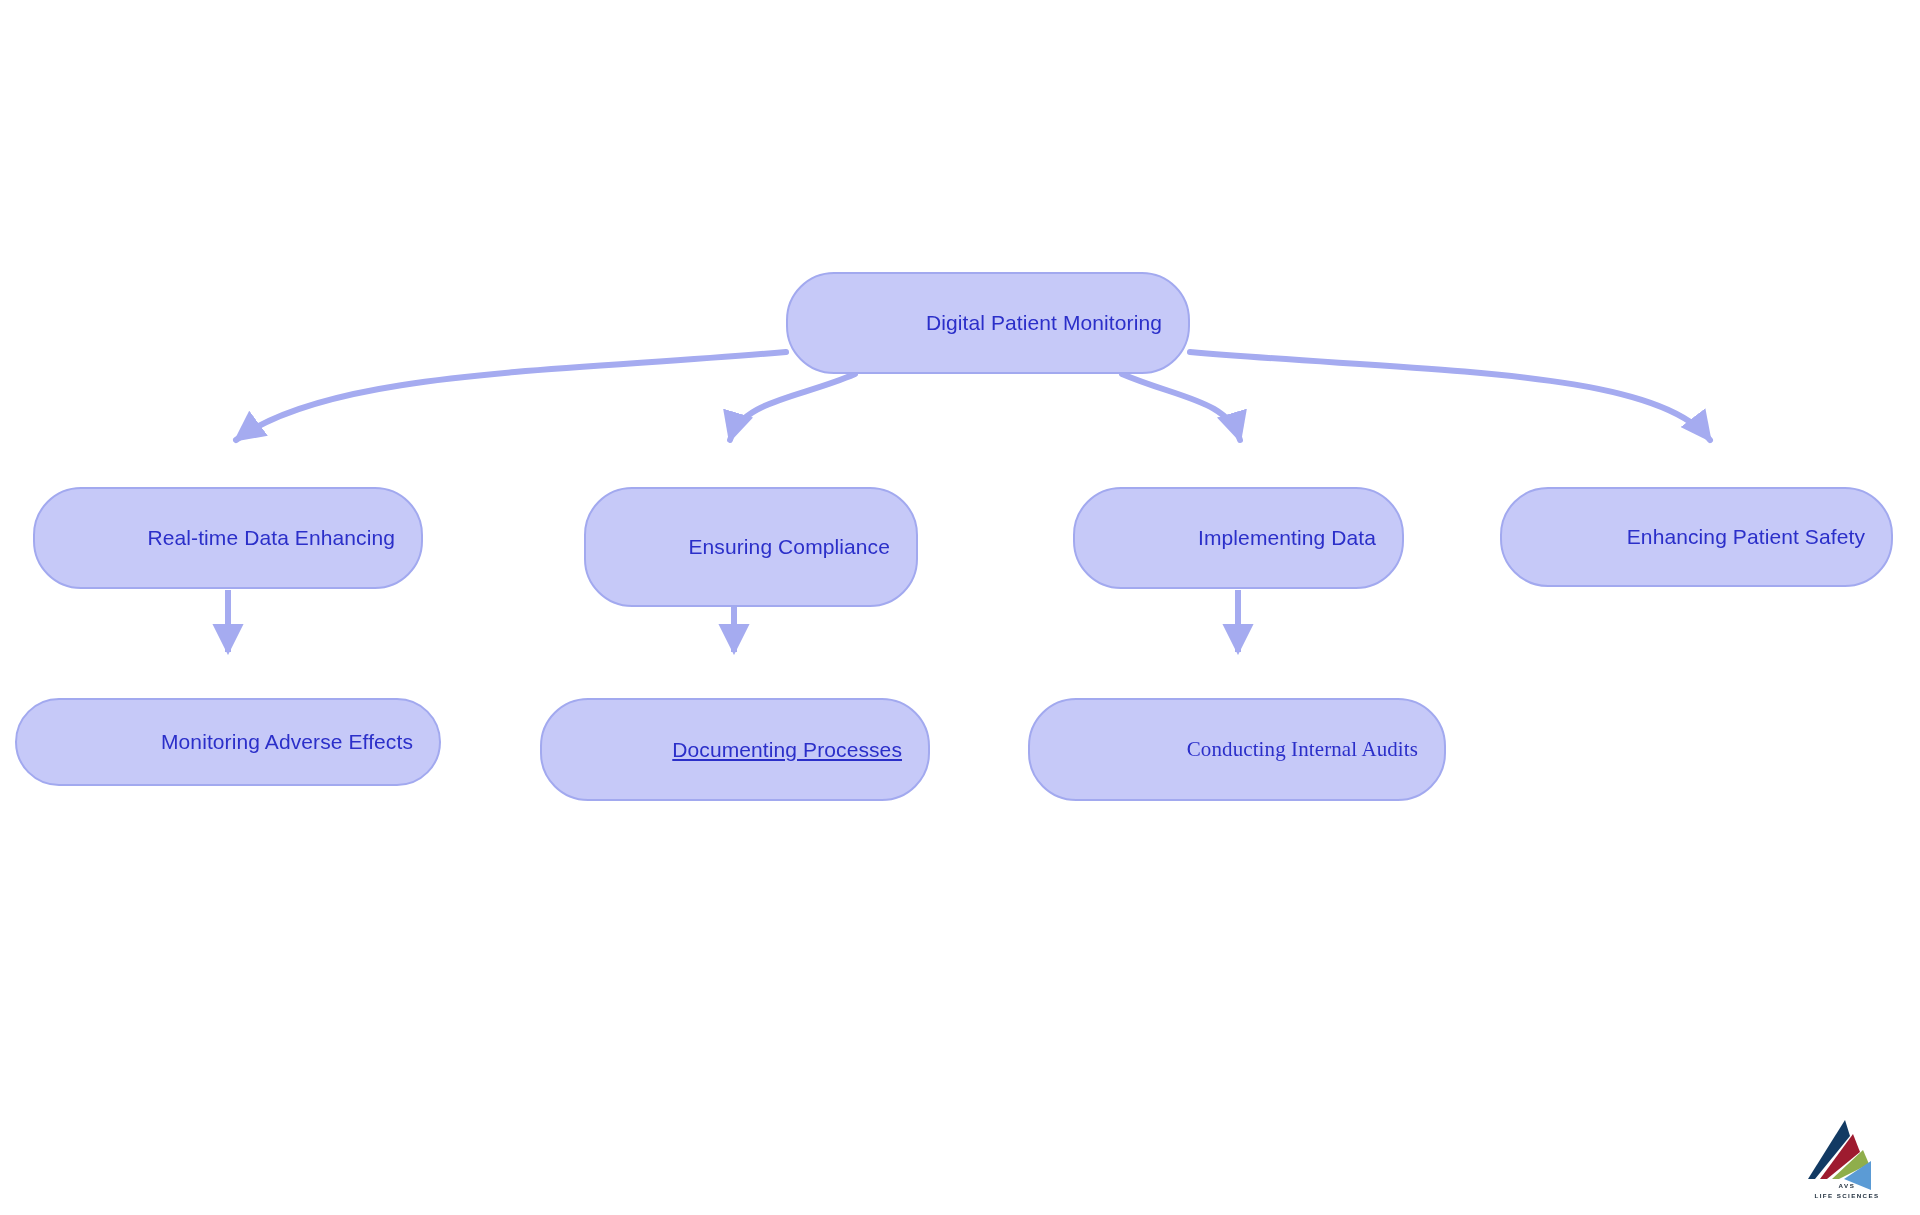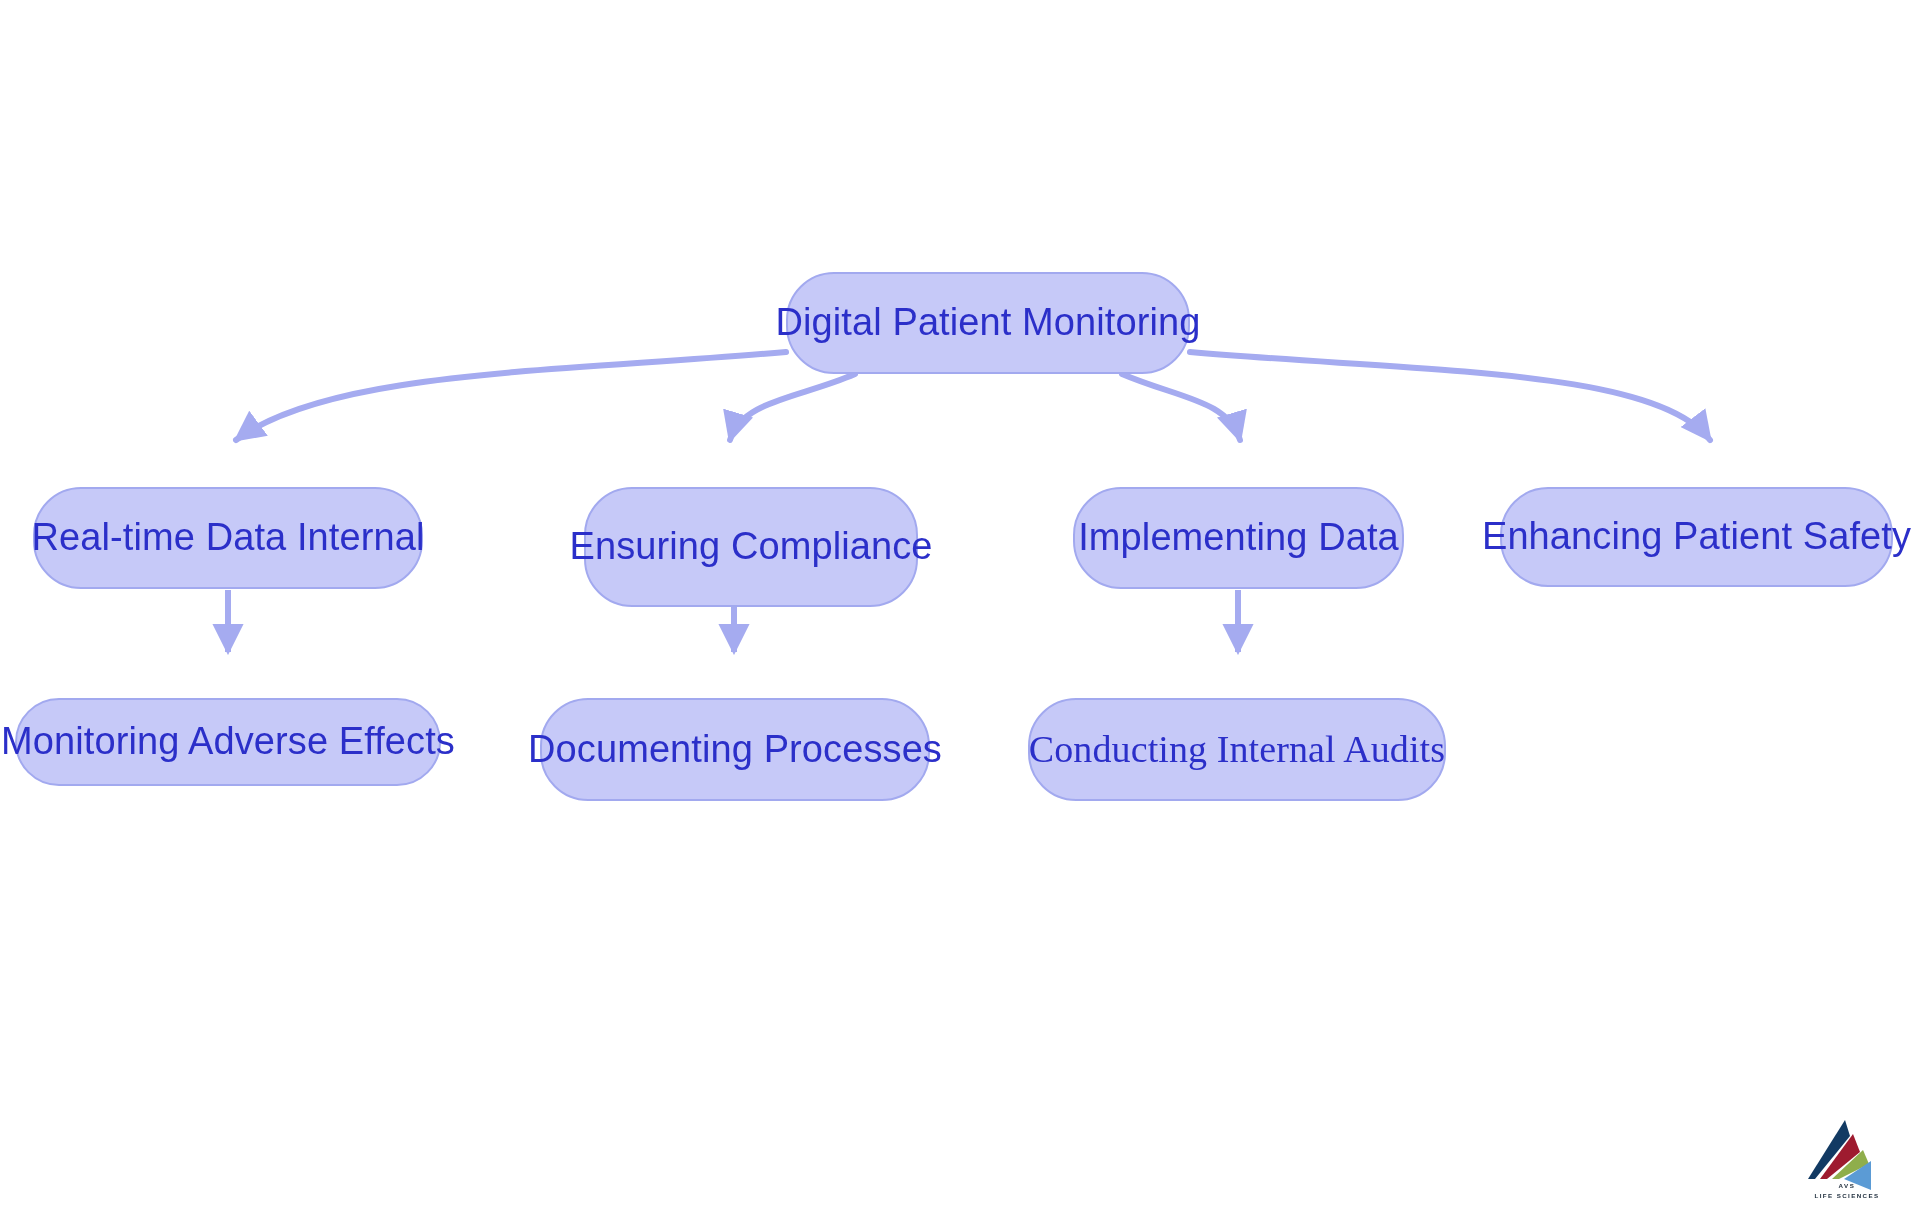--- a/index.html
+++ b/index.html
@@ -23,46 +23,46 @@
     top: 0;
     width: 1920px;
     height: 1215px;
     pointer-events: none;
   }
   .node {
     position: absolute;
     box-sizing: border-box;
     display: flex;
     align-items: center;
-    justify-content: center;
+    justify-content: flex-end;
     background: #c6c9f8;
     border: 2px solid #a2a9ef;
     border-radius: 48px;
     color: #2b2fc9;
-    font-size: 38px;
+    font-size: 21px;
     font-weight: 400;
     letter-spacing: 0.1px;
     text-align: center;
     padding: 0 26px;
     white-space: nowrap;
   }
   .node-label {
     display: block;
     line-height: 1.1;
   }
   
   #node-root     { left: 786px;  top: 272px; width: 404px; height: 102px; }
   
   #node-rt       { left: 33px;   top: 487px; width: 390px; height: 102px; }
   #node-ec       { left: 584px;  top: 487px; width: 334px; height: 120px; }
   #node-sop      { left: 1073px; top: 487px; width: 331px; height: 102px; }
   #node-eps      { left: 1500px; top: 487px; width: 393px; height: 100px; }
   
   #node-mae      { left: 15px;   top: 698px; width: 426px; height: 88px; }
-  #node-dp       { left: 540px;  top: 698px; width: 390px; height: 103px; }
+  #node-dp       { left: 540px;  top: 698px; width: 390px; height: 103px; text-decoration: underline; }
   #node-cia      { left: 1028px; top: 698px; width: 418px; height: 103px; font-family: Liberation Serif, serif; }
 
   #logo {
     position: absolute;
     left: 1798px;
     top: 1112px;
     width: 100px;
     height: 92px;
   }
   #logo svg { display: block; }
@@ -92,21 +92,21 @@
     <path d="M 734 590 L 734 652" fill="none" stroke="#a5abf0" stroke-width="6" stroke-linecap="butt" marker-end="url(#arrow)"></path>
 
     <path d="M 1238 590 L 1238 652" fill="none" stroke="#a5abf0" stroke-width="6" stroke-linecap="butt" marker-end="url(#arrow)"></path>
   </svg>
 
   <div class="node" id="node-root">
     <span class="node-label">Digital Patient Monitoring</span>
   </div>
 
   <div class="node" id="node-rt">
-    <span class="node-label">Real-time Data Internal</span>
+    <span class="node-label">Real-time Data Enhancing</span>
   </div>
 
   <div class="node" id="node-ec">
     <span class="node-label">Ensuring Compliance</span>
   </div>
 
   <div class="node" id="node-sop">
     <span class="node-label">Implementing Data</span>
   </div>
 

